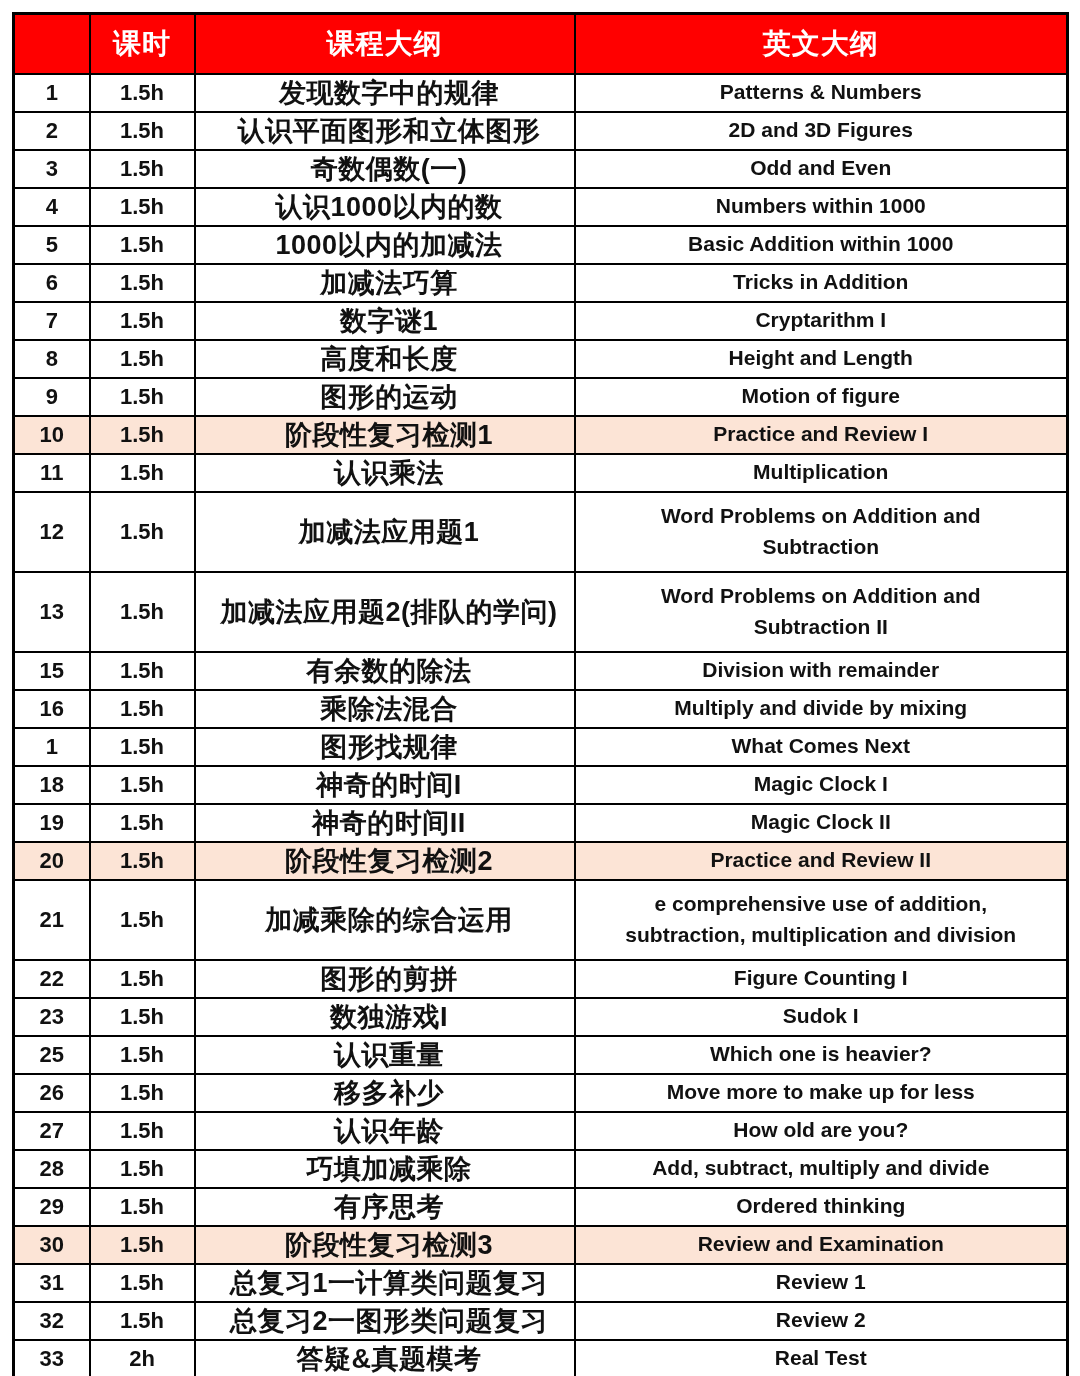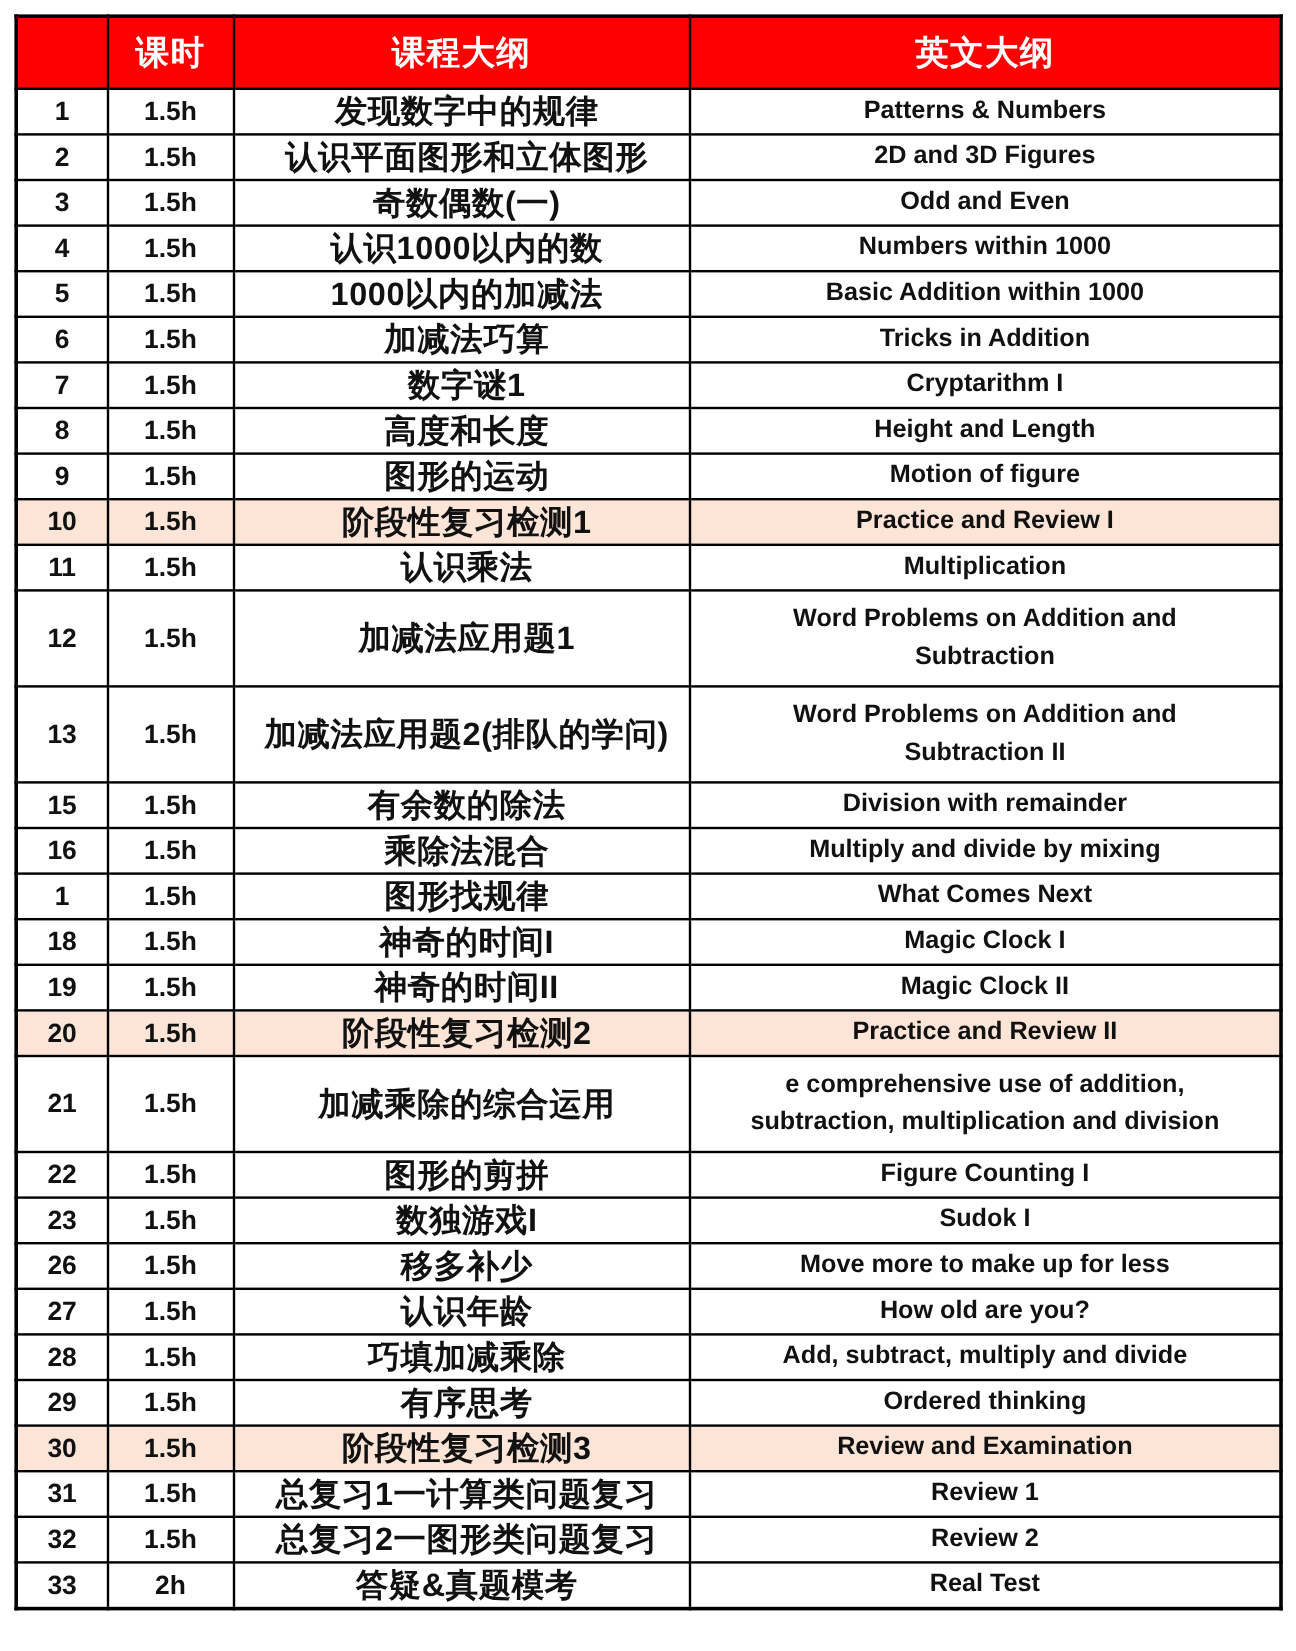--- a/index.html
+++ b/index.html
@@ -199,20 +199,26 @@
           <td class="cn">图形的剪拼</td>
           <td class="en">Figure Counting I</td>
         </tr>
         <tr>
           <td class="no">23</td>
           <td class="hours">1.5h</td>
           <td class="cn">数独游戏I</td>
           <td class="en">Sudok I</td>
         </tr>
         <tr>
+          <td class="no">25</td>
+          <td class="hours">1.5h</td>
+          <td class="cn">认识重量</td>
+          <td class="en">Which one is heavier?</td>
+        </tr>
+        <tr>
           <td class="no">26</td>
           <td class="hours">1.5h</td>
           <td class="cn">移多补少</td>
           <td class="en">Move more to make up for less</td>
         </tr>
         <tr>
           <td class="no">27</td>
           <td class="hours">1.5h</td>
           <td class="cn">认识年龄</td>
           <td class="en">How old are you?</td>

